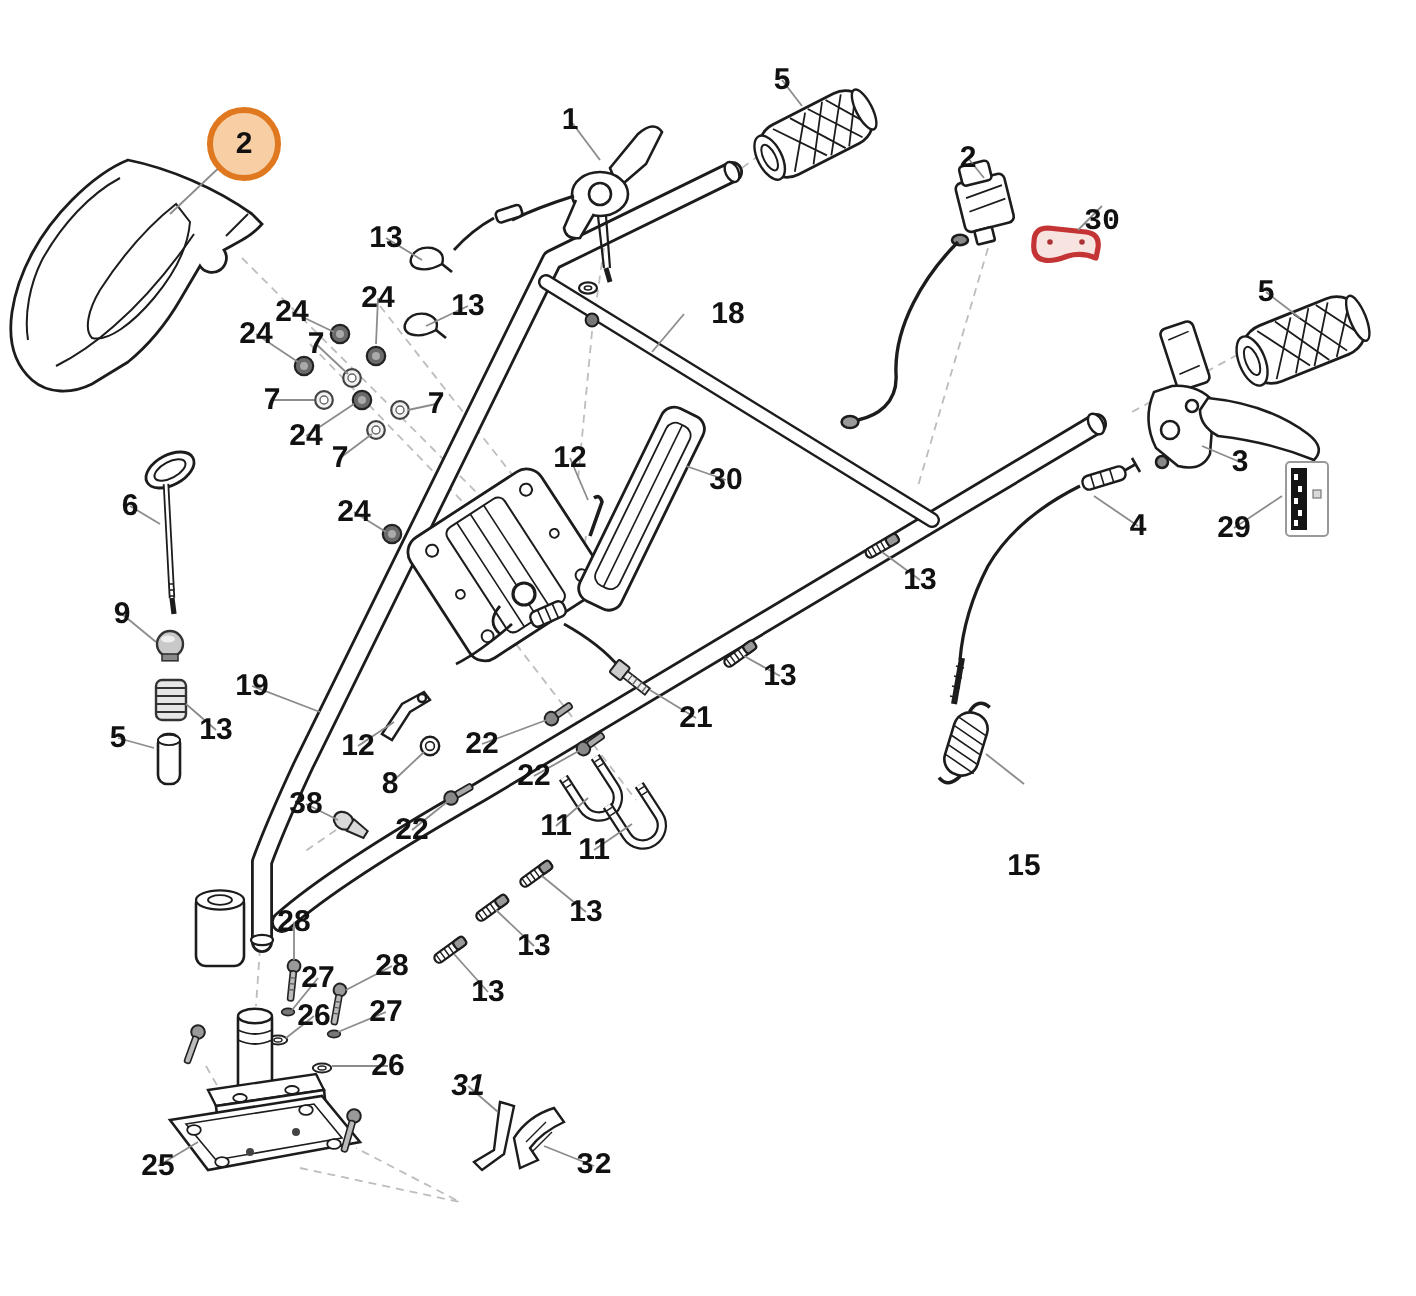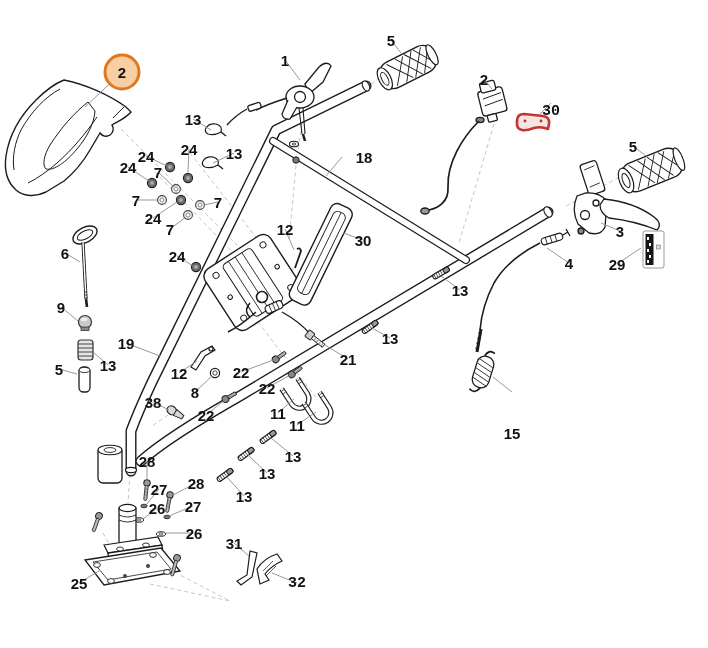--- a/index.html
+++ b/index.html
@@ -516,17 +516,17 @@
       <div class="callout" style="left: 177px; top: 256px;">24</div>
       <div class="callout" style="left: 79px; top: 583px;">25</div>
       <div class="callout" style="left: 157px; top: 508px;">26</div>
       <div class="callout" style="left: 194px; top: 533px;">26</div>
       <div class="callout" style="left: 159px; top: 489px;">27</div>
       <div class="callout" style="left: 193px; top: 506px;">27</div>
       <div class="callout" style="left: 147px; top: 461px;">28</div>
       <div class="callout" style="left: 196px; top: 483px;">28</div>
       <div class="callout" style="left: 617px; top: 264px;">29</div>
       <div class="callout" style="left: 551px; top: 111px; font-family: Liberation Mono, monospace;">30</div>
-      <div class="callout" style="left: 234px; top: 543px;">31</div>
+      <div class="callout" style="left: 234px; top: 543px; font-style: italic;">31</div>
       <div class="callout" style="left: 297px; top: 583px; font-family: Liberation Mono, monospace;">32</div>
     </div>
 
 </div>
 
 </body></html>

